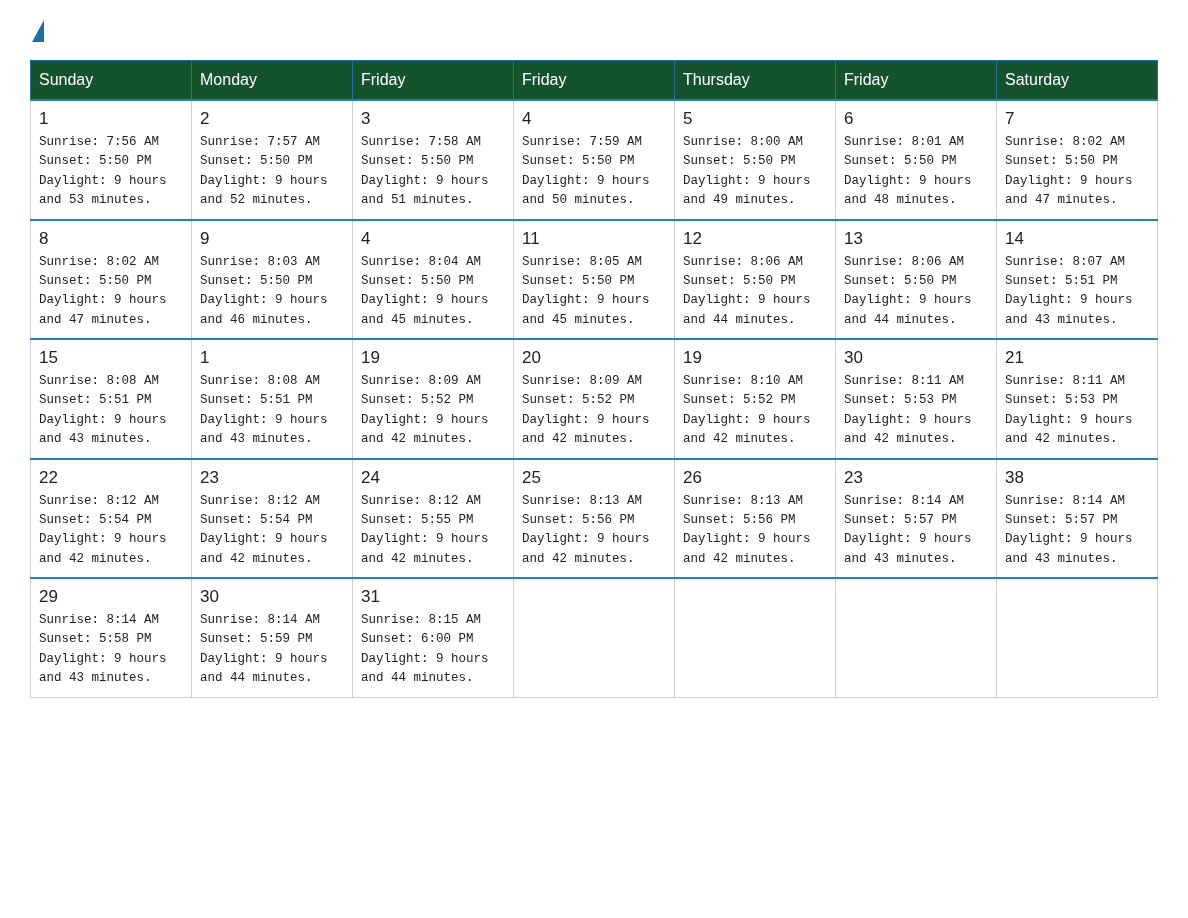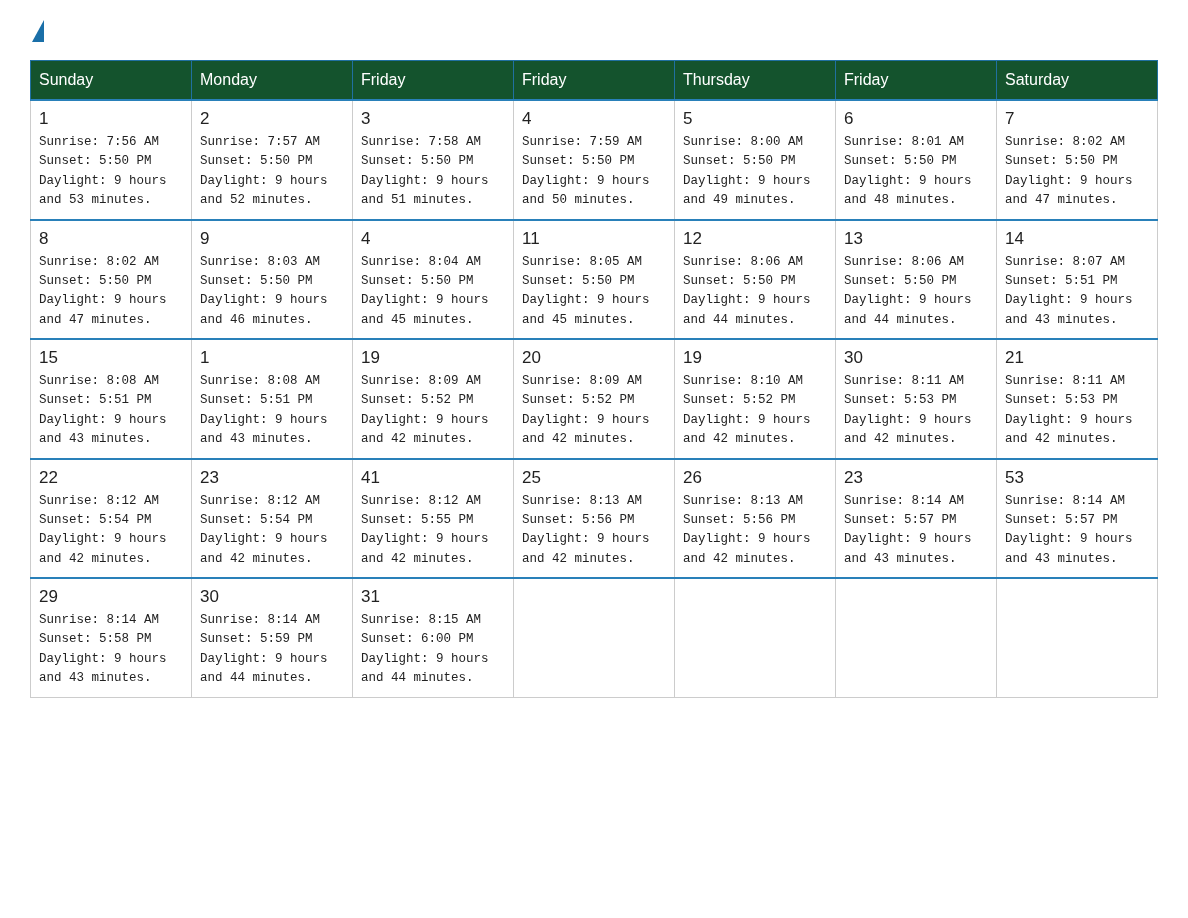--- a/index.html
+++ b/index.html
@@ -226,37 +226,37 @@
       <tr>
         <td>
           <span class="day-num">22</span>
         <div class="day-info">Sunrise: 8:12 AM<br>Sunset: 5:54 PM<br>Daylight: 9 hours and 42 minutes.</div>
         </td>
         <td>
           <span class="day-num">23</span>
         <div class="day-info">Sunrise: 8:12 AM<br>Sunset: 5:54 PM<br>Daylight: 9 hours and 42 minutes.</div>
         </td>
         <td>
-          <span class="day-num">41</span>
+          <span class="day-num">24</span>
         <div class="day-info">Sunrise: 8:12 AM<br>Sunset: 5:55 PM<br>Daylight: 9 hours and 42 minutes.</div>
         </td>
         <td>
           <span class="day-num">25</span>
         <div class="day-info">Sunrise: 8:13 AM<br>Sunset: 5:56 PM<br>Daylight: 9 hours and 42 minutes.</div>
         </td>
         <td>
           <span class="day-num">26</span>
         <div class="day-info">Sunrise: 8:13 AM<br>Sunset: 5:56 PM<br>Daylight: 9 hours and 42 minutes.</div>
         </td>
         <td>
           <span class="day-num">23</span>
         <div class="day-info">Sunrise: 8:14 AM<br>Sunset: 5:57 PM<br>Daylight: 9 hours and 43 minutes.</div>
         </td>
         <td>
-          <span class="day-num">53</span>
+          <span class="day-num">38</span>
         <div class="day-info">Sunrise: 8:14 AM<br>Sunset: 5:57 PM<br>Daylight: 9 hours and 43 minutes.</div>
         </td>
       </tr>
       <tr>
         <td>
           <span class="day-num">29</span>
         <div class="day-info">Sunrise: 8:14 AM<br>Sunset: 5:58 PM<br>Daylight: 9 hours and 43 minutes.</div>
         </td>
         <td>
           <span class="day-num">30</span>

